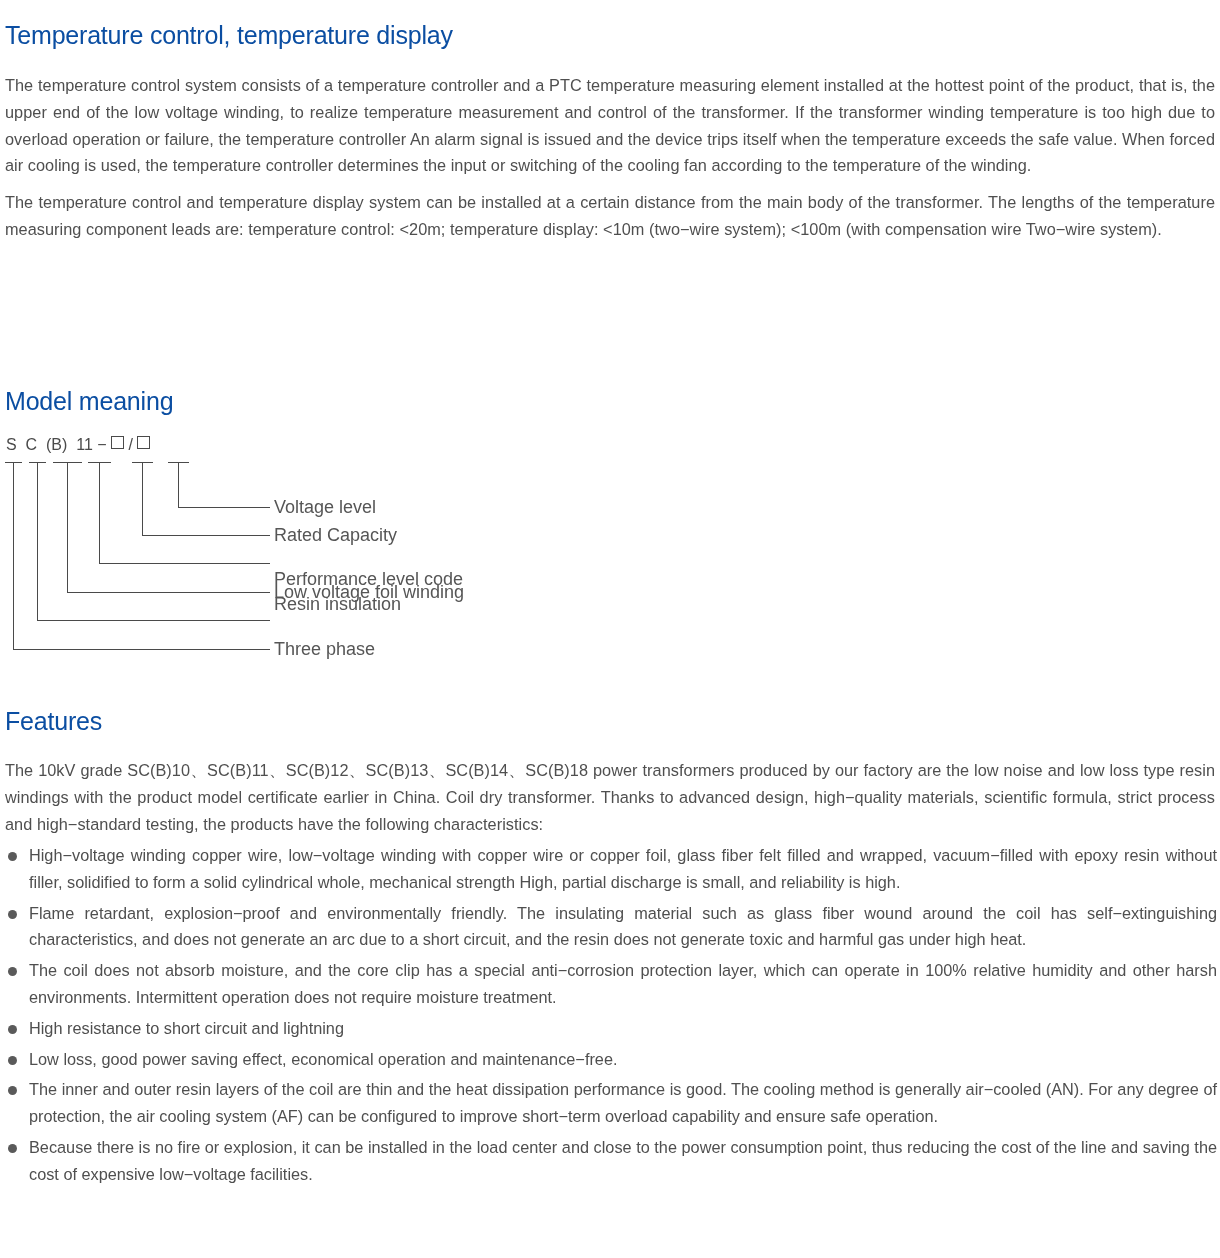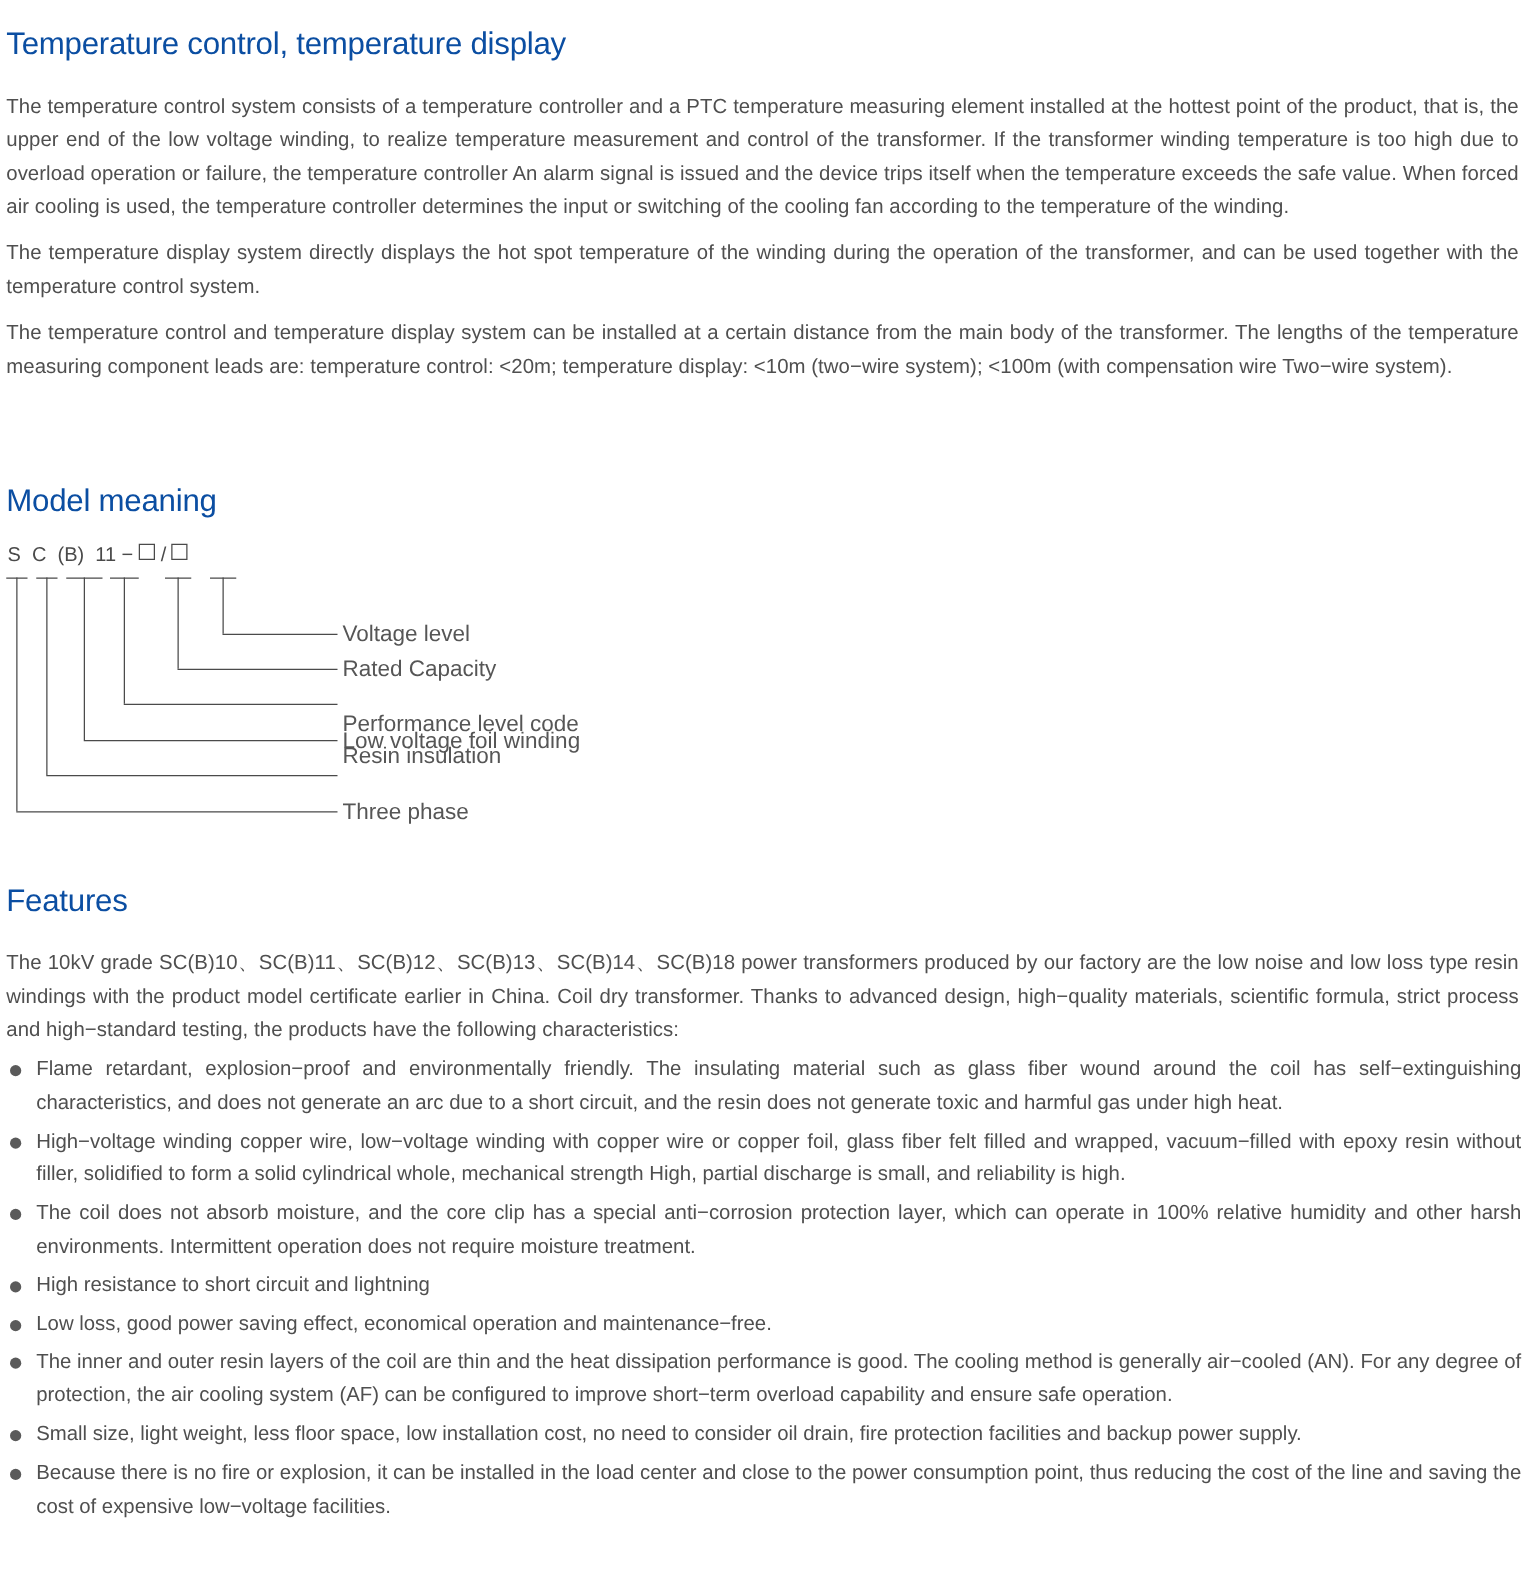--- a/index.html
+++ b/index.html
@@ -132,21 +132,20 @@
 </style>
 </head>
 <body>
 
 <div class="page">
 
   <h2 id="sec-temp-heading" class="section-heading">Temperature control, temperature display</h2>
 
   <div id="sec-temp-body">
     <p class="para">The temperature control system consists of a temperature controller and a PTC temperature measuring element installed at the hottest point of the product, that is, the upper end of the low voltage winding, to realize temperature measurement and control of the transformer. If the transformer winding temperature is too high due to overload operation or failure, the temperature controller An alarm signal is issued and the device trips itself when the temperature exceeds the safe value. When forced air cooling is used, the temperature controller determines the input or switching of the cooling fan according to the temperature of the winding.</p>
-    <p class="para">The temperature display system directly displays the hot spot temperature of the winding during the operation of the transformer, and can be used together with the temperature control system.</p>
     <p class="para">The temperature control and temperature display system can be installed at a certain distance from the main body of the transformer. The lengths of the temperature measuring component leads are: temperature control: &lt;20m; temperature display: &lt;10m (two−wire system); &lt;100m (with compensation wire Two−wire system).</p>
   </div>
 
   <h2 id="sec-model-heading" class="section-heading">Model meaning</h2>
 
   <div id="model-diagram">
 
     <div class="model-code">
       <span class="seg">S</span>&nbsp;&nbsp;<span class="seg">C</span>&nbsp;&nbsp;<span class="seg">(B)</span>&nbsp;&nbsp;<span class="seg">11</span>&nbsp;<span class="seg">−</span>&nbsp;<span class="code-box"></span>&nbsp;<span class="seg">/</span>&nbsp;<span class="code-box"></span>
     </div>
@@ -182,45 +181,41 @@
 
   <h2 id="sec-feat-heading" class="section-heading">Features</h2>
 
   <div id="sec-feat-intro">
     <p class="para">The 10kV grade SC(B)10、SC(B)11、SC(B)12、SC(B)13、SC(B)14、SC(B)18 power transformers produced by our factory are the low noise and low loss type resin windings with the product model certificate earlier in China. Coil dry transformer. Thanks to advanced design, high−quality materials, scientific formula, strict process and high−standard testing, the products have the following characteristics:</p>
   </div>
 
   <ul class="features" id="feature-list">
     <li>
       <span class="bullet"></span>
+      <span>High−voltage winding copper wire, low−voltage winding with copper wire or copper foil, glass fiber felt filled and wrapped, vacuum−filled with epoxy resin without filler, solidified to form a solid cylindrical whole, mechanical strength High, partial discharge is small, and reliability is high.</span>
+    </li>
+    <li>
+      <span class="bullet"></span>
       <span>Flame retardant, explosion−proof and environmentally friendly. The insulating material such as glass fiber wound around the coil has self−extinguishing characteristics, and does not generate an arc due to a short circuit, and the resin does not generate toxic and harmful gas under high heat.</span>
     </li>
     <li>
       <span class="bullet"></span>
-      <span>High−voltage winding copper wire, low−voltage winding with copper wire or copper foil, glass fiber felt filled and wrapped, vacuum−filled with epoxy resin without filler, solidified to form a solid cylindrical whole, mechanical strength High, partial discharge is small, and reliability is high.</span>
-    </li>
-    <li>
-      <span class="bullet"></span>
       <span>The coil does not absorb moisture, and the core clip has a special anti−corrosion protection layer, which can operate in 100% relative humidity and other harsh environments. Intermittent operation does not require moisture treatment.</span>
     </li>
     <li>
       <span class="bullet"></span>
       <span>High resistance to short circuit and lightning</span>
     </li>
     <li>
       <span class="bullet"></span>
       <span>Low loss, good power saving effect, economical operation and maintenance−free.</span>
     </li>
     <li>
       <span class="bullet"></span>
       <span>The inner and outer resin layers of the coil are thin and the heat dissipation performance is good. The cooling method is generally air−cooled (AN). For any degree of protection, the air cooling system (AF) can be configured to improve short−term overload capability and ensure safe operation.</span>
     </li>
     <li>
       <span class="bullet"></span>
-      <span>Small size, light weight, less floor space, low installation cost, no need to consider oil drain, fire protection facilities and backup power supply.</span>
-    </li>
-    <li>
-      <span class="bullet"></span>
       <span>Because there is no fire or explosion, it can be installed in the load center and close to the power consumption point, thus reducing the cost of the line and saving the cost of expensive low−voltage facilities.</span>
     </li>
   </ul>
 
 </div>
 
 </body></html>

